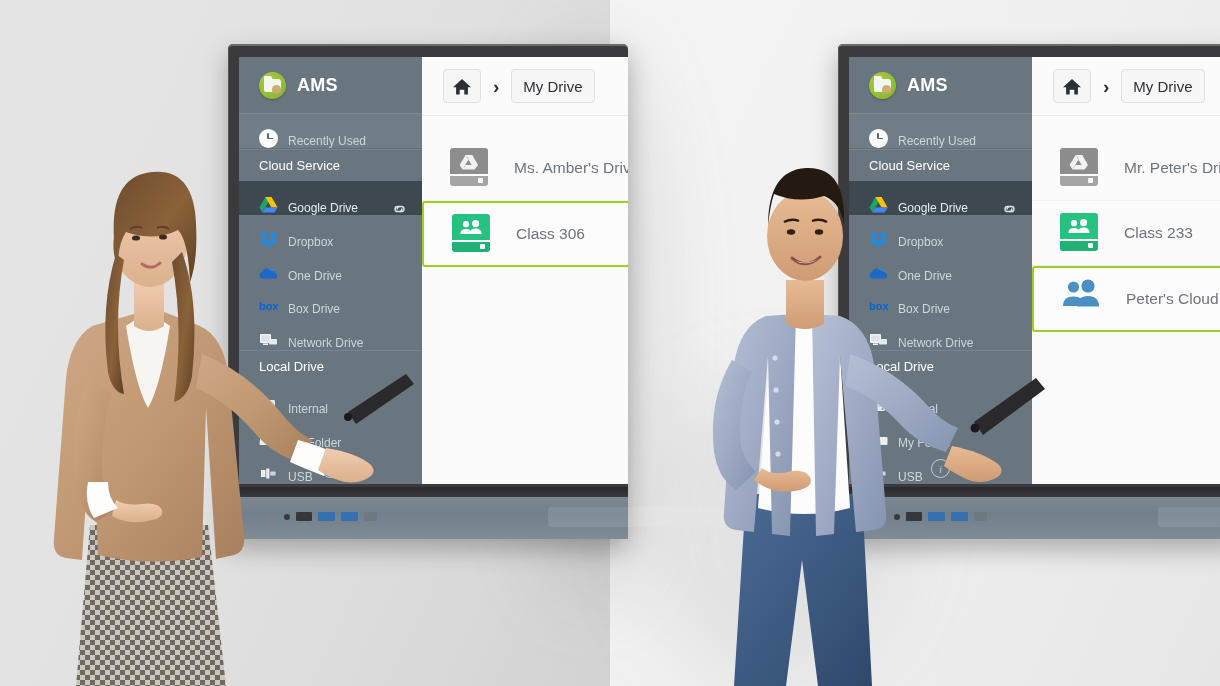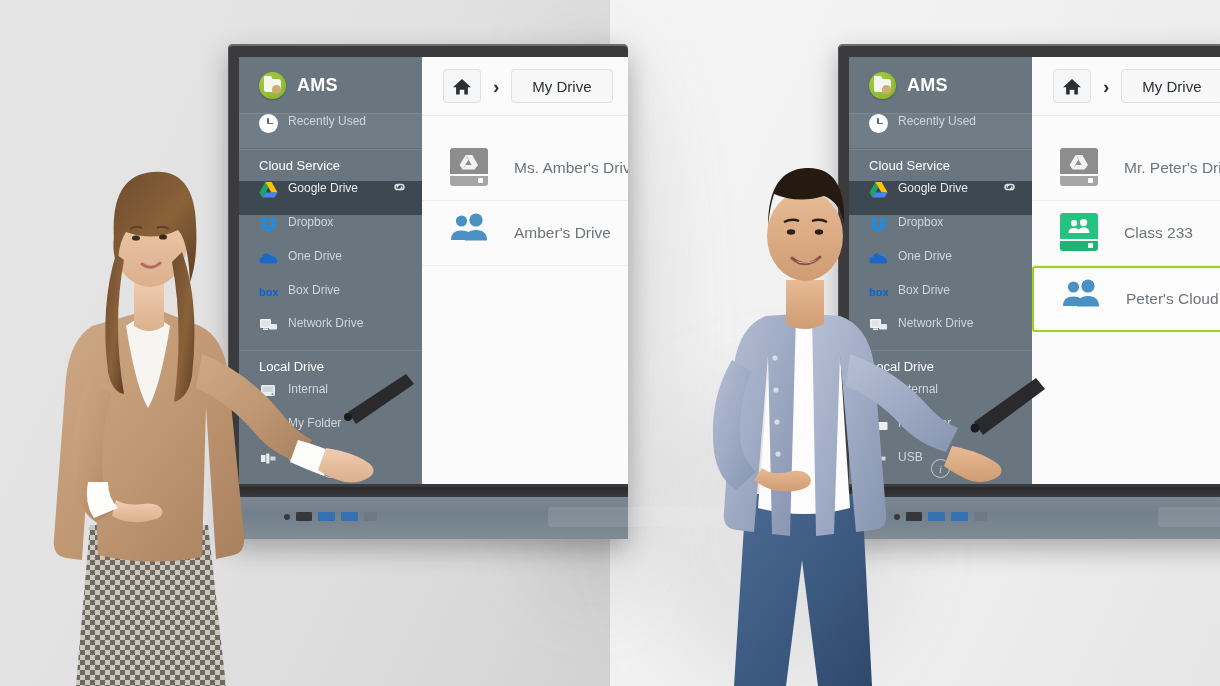--- a/index.html
+++ b/index.html
@@ -47,21 +47,21 @@
             background:radial-gradient(circle at 35% 30%,#a8cb44,#8dbb2e 70%,#7fae24);
             position:relative;flex:0 0 27px;box-shadow:0 1px 2px rgba(0,0,0,.25);}
   .ams-logo .folder{position:absolute;left:5px;top:7px;width:17px;height:13px;
             background:#f4f7ef;border-radius:1px 3px 2px 2px;}
   .ams-logo .folder::before{content:"";position:absolute;left:0;top:-3px;width:8px;height:4px;
             background:#f4f7ef;border-radius:1px 2px 0 0;}
   .ams-logo .hand{position:absolute;right:5px;bottom:5px;width:9px;height:9px;
             border-radius:50% 50% 45% 45%;background:#c9a96a;opacity:.95;}
   .ams-title{color:#ffffff;font-size:18px;font-weight:bold;letter-spacing:.3px;}
 
-  .sb-row{height:35px;display:flex;align-items:flex-start;gap:10px;padding:0 14px 0 20px;
+  .sb-row{height:35px;display:flex;align-items:flex-end;gap:10px;padding:0 14px 0 20px;
           color:#cfd6db;font-size:12px;position:relative;}
   .sb-row.recent{background:rgba(255,255,255,.06);
           border-top:1px solid rgba(255,255,255,.09);
           border-bottom:1px solid rgba(0,0,0,.10);}
   .sb-row.active{background:#3d4850;color:#e8eef2;}
   .sb-sect{height:32px;display:flex;align-items:center;padding:0 20px;
           color:#ffffff;font-size:13px;
           border-top:1px solid rgba(255,255,255,.10);}
   .sb-ico{width:19px;height:19px;flex:0 0 19px;position:relative;}
   .sb-label{flex:1;white-space:nowrap;overflow:hidden;}
@@ -74,21 +74,21 @@
   .clock{width:19px;height:19px;border-radius:50%;background:#fdfdfd;position:relative;}
   .clock::before{content:"";position:absolute;left:8.4px;top:3.5px;width:1.7px;height:6.5px;background:#5b666f;border-radius:1px;}
   .clock::after{content:"";position:absolute;left:9px;top:8.5px;width:5px;height:1.7px;background:#5b666f;border-radius:1px;}
 
   .content{flex:1;background:#fbfbfb;display:flex;flex-direction:column;min-width:0;}
   .crumb{height:58px;display:flex;align-items:center;gap:12px;padding:0 0 0 21px;
          border-bottom:1px solid #ececec;background:#fbfbfb;}
   .home-btn{width:36px;height:32px;border:1px solid #e0e0e0;border-radius:4px;
          background:#f6f6f6;display:flex;align-items:center;justify-content:center;}
   .chev{color:#2b2f33;font-size:19px;line-height:1;font-weight:600;}
-  .crumb-btn{height:32px;padding:0 20px;border:1px solid #e0e0e0;border-radius:4px;
+  .crumb-btn{height:32px;padding:0 11px;border:1px solid #e0e0e0;border-radius:4px;
          background:#f7f7f7;display:flex;align-items:center;color:#2b3034;font-size:15px;}
 
   .filelist{flex:1;padding-top:20px;}
   .frow{height:64px;display:flex;align-items:center;gap:24px;padding:0 0 0 28px;
         border-bottom:1px solid #efefef;position:relative;}
   .frow.selected{border:2px solid #9ed020;border-radius:3px;background:#fcfcfc;height:62px;
         margin-right:-2px;}
   .frow .fname{color:#6d747a;font-size:15.5px;white-space:nowrap;}
   .ficon{width:40px;height:40px;flex:0 0 40px;position:relative;}
 
@@ -225,28 +225,35 @@
                     <div class="body"></div>
                     <div class="base"></div>
                     <div class="led"></div>
                     <svg class="gdrive-tri" viewBox="0 0 20 16">
                       <path d="M6.7 1 L13.3 1 L19 11 H12.6 Z M6.7 1 L0.6 11 L3.6 15.4 L9.8 5.1 Z M3.6 15.4 H15.6 L19 11 H6.7 Z" fill="#f2f2f2"></path>
                     </svg>
                   </div>
                 </span>
                 <span class="fname">Ms. Amber's Drive</span>
               </div>
-              <div class="frow">
-                <span class="ficon"><svg width="38" height="30" viewBox="0 0 38 30">
-                    <circle cx="11.5" cy="8" r="5.6" fill="#4a90c2"></circle>
-                    <circle cx="26" cy="7" r="6.6" fill="#4a90c2"></circle>
-                    <path d="M1 27 q0 -9.4 10.5 -9.4 q10.5 0 10.5 9.4 z" fill="#4a90c2"></path>
-                    <path d="M15 27.5 q0 -10.6 11 -10.6 q11 0 11 10.6 z" fill="#4a90c2"></path>
-                  </svg></span>
-                <span class="fname">Amber's Drive</span>
+              <div class="frow selected">
+                <span class="ficon">
+                  <div class="drive green">
+                    <div class="body"></div>
+                    <div class="base"></div>
+                    <div class="led"></div>
+                    <svg class="people" viewBox="0 0 24 15">
+                      <circle cx="7" cy="4.2" r="3.1" fill="#ffffff"></circle>
+                      <circle cx="16.6" cy="3.6" r="3.6" fill="#ffffff"></circle>
+                      <path d="M1.4 14 q0 -5 5.6 -5 q5.6 0 5.6 5 z" fill="#ffffff"></path>
+                      <path d="M10.6 14 q0 -5.6 6 -5.6 q6 0 6 5.6 z" fill="#ffffff"></path>
+                    </svg>
+                  </div>
+                </span>
+                <span class="fname">Class 306</span>
               </div>
             </div>
           </div>
         </div>
     </div>
     <div class="bottombar">
       <div class="seam"></div>
       <div class="ports">
         <span class="jack"></span>
         <span class="port usb"></span>

